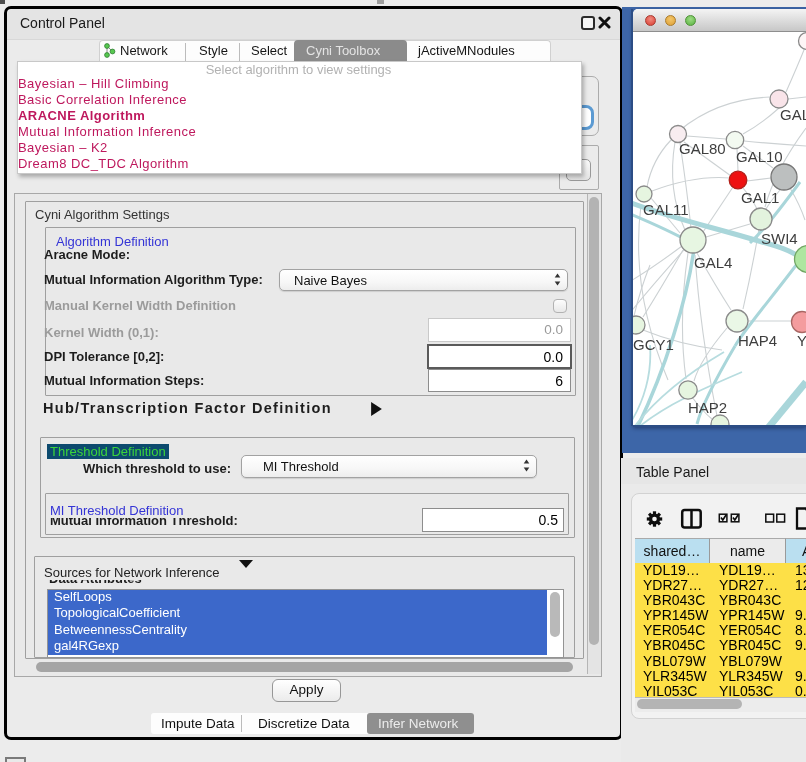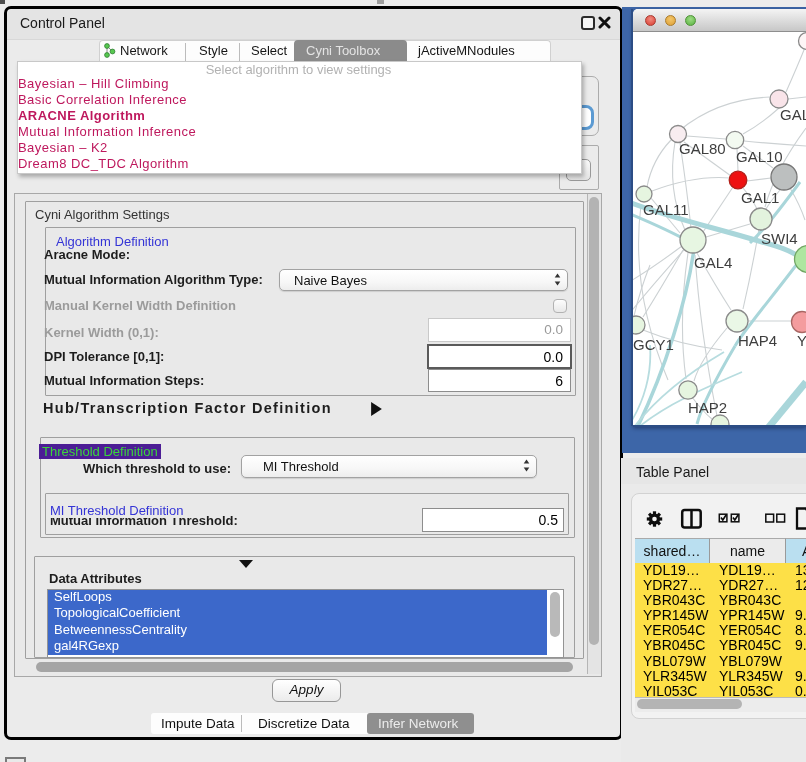--- a/index.html
+++ b/index.html
@@ -70,63 +70,64 @@
         <path d="M3.5 0.5 L6.3 4.4 L0.7 4.4 Z" fill="#333"></path>
         <path d="M3.5 12.5 L6.3 8.6 L0.7 8.6 Z" fill="#333"></path>
       </svg>
   </div>
   <div class="glbl" style="left:37px;top:289px;">Manual Kernel Width Definition</div>
   <div class="a" style="left:546px;top:290px;width:12px;height:12px;border:1px solid #b2b2b2;border-radius:4px;background:linear-gradient(#fdfdfd,#e8e8e8);"></div>
   <div class="glbl" style="left:37px;top:316px;">Kernel Width (0,1):</div>
   <div class="field" style="left:421px;top:309px;width:141px;height:22px;border:1px solid #c9c9c9;color:#9a9a9a;">
       <span>0.0</span>
     </div>
-  <div class="lbl" style="left:37px;top:340px;">DPI Tolerance [0,1]:</div>
+  <div class="lbl" style="left:37px;top:340px;">DPI Tolerance [0,2]:</div>
   <div class="field" style="left:420px;top:335px;width:141px;height:21px;border:2px solid #5a5a5a;color:#000;font-size:14px;">
       <span>0.0</span>
     </div>
   <div class="lbl" style="left:37px;top:364px;">Mutual Information Steps:</div>
   <div class="field" style="left:421px;top:360px;width:141px;height:21px;border:1px solid #8d8d8d;color:#000;font-size:14px;">
       <span>6</span>
     </div>
 
   <div class="a" style="left:36px;top:391px;font-size:14.5px;font-weight:bold;color:#1d1d1d;letter-spacing:1.3px;white-space:nowrap;">Hub/Transcription Factor Definition</div>
   <svg class="a" style="left:363px;top:393px;" width="13" height="14" viewBox="0 0 12 13">
       <path d="M1 0 L11 6.5 L1 13 Z" fill="#111"></path>
     </svg>
 
   <div class="gbox" style="left:33px;top:428px;width:533px;height:99px;"></div>
-  <div class="gtitle" style="left:32px;top:423px;color:#3bd43b;background:#4c1d95;">Threshold Definition</div>
+  <div class="gtitle" style="left:40px;top:423px;color:#3bd43b;background:#0c4a6e;">Threshold Definition</div>
   <div class="lbl" style="left:76px;top:452px;">Which threshold to use:</div>
   <div class="combo" style="left:234px;top:446px;width:294px;height:21px;">
     <div class="tx" style="left:21px;">MI Threshold</div>
     <svg class="spin" width="7" height="13" viewBox="0 0 7 13">
         <path d="M3.5 0.5 L6.3 4.4 L0.7 4.4 Z" fill="#333"></path>
         <path d="M3.5 12.5 L6.3 8.6 L0.7 8.6 Z" fill="#333"></path>
       </svg>
   </div>
   <div class="gbox" style="left:38px;top:484px;width:522px;height:40px;"></div>
   <div class="gtitle" style="left:40px;top:482px;color:#3434d6;background:#e9e9e9;">MI Threshold Definition</div>
   <div class="lbl" style="left:43px;top:504px;">Mutual Information Threshold:</div>
   <div class="field" style="left:415px;top:499px;width:140px;height:22px;border:1px solid #8d8d8d;color:#000;font-size:14px;">
       <span style="right:5px;">0.5</span>
     </div>
 
   <div class="gbox" style="left:27px;top:547px;width:539px;height:100px;"></div>
+  <div class="gtitle" style="left:34px;top:544px;color:#222;background:#e9e9e9;">Sources for Network Inference</div>
   <svg class="a" style="left:232px;top:550px;z-index:4;" width="14" height="9" viewBox="0 0 14 9">
       <path d="M0 1 L14 1 L7 9 Z" fill="#111"></path>
     </svg>
   <div class="lbl" style="left:42px;top:562px;font-size:13px;">Data Attributes</div>
 
   <div class="a" style="left:40px;top:580px;width:515px;height:67px;background:#fff;border:1px solid #949494;"></div>
   <div class="a" style="left:41px;top:581px;width:499px;height:65px;background:#3c68ca;"></div>
   <div class="a" style="left:47px;top:580px;color:#fff;font-size:13px;line-height:16.4px;">SelfLoops<br>TopologicalCoefficient<br>BetweennessCentrality<br>gal4RGexp</div>
   <div class="a" style="left:543px;top:583px;width:10px;height:45px;background:#b9b9b9;border-radius:5px;"></div>
 
-  <div class="a" style="left:265px;top:670px;width:67px;height:21px;background:linear-gradient(#ffffff,#ebebeb);border:1px solid #979797;border-radius:6px;text-align:center;font-size:13.5px;color:#111;line-height:20px;font-style:italic;">Apply</div>
+  <div class="a" style="left:265px;top:670px;width:67px;height:21px;background:linear-gradient(#ffffff,#ebebeb);border:1px solid #979797;border-radius:6px;text-align:center;font-size:13.5px;color:#111;line-height:20px;">Apply</div>
 
   <div class="a" style="left:144px;top:704px;width:323px;height:21px;background:#fdfdfd;border-radius:3px;"></div>
   <div class="a" style="left:154px;top:707px;font-size:13.5px;color:#111;">Impute Data</div>
   <div class="a" style="left:234px;top:706px;width:1px;height:17px;background:#bbb;"></div>
   <div class="a" style="left:251px;top:707px;font-size:13.5px;color:#111;">Discretize Data</div>
   <div class="a" style="left:360px;top:704px;width:107px;height:21px;background:#8f8f8f;border-radius:3px;"></div>
   <div class="a" style="left:371px;top:707px;font-size:13.5px;color:#ececec;">Infer Network</div>
 </div>
 
 <div class="a" style="left:17px;top:61px;width:563px;height:111px;background:#fff;border:1px solid #c8c8c8;box-shadow:2px 3px 4px rgba(0,0,0,0.28);z-index:5;"></div>

